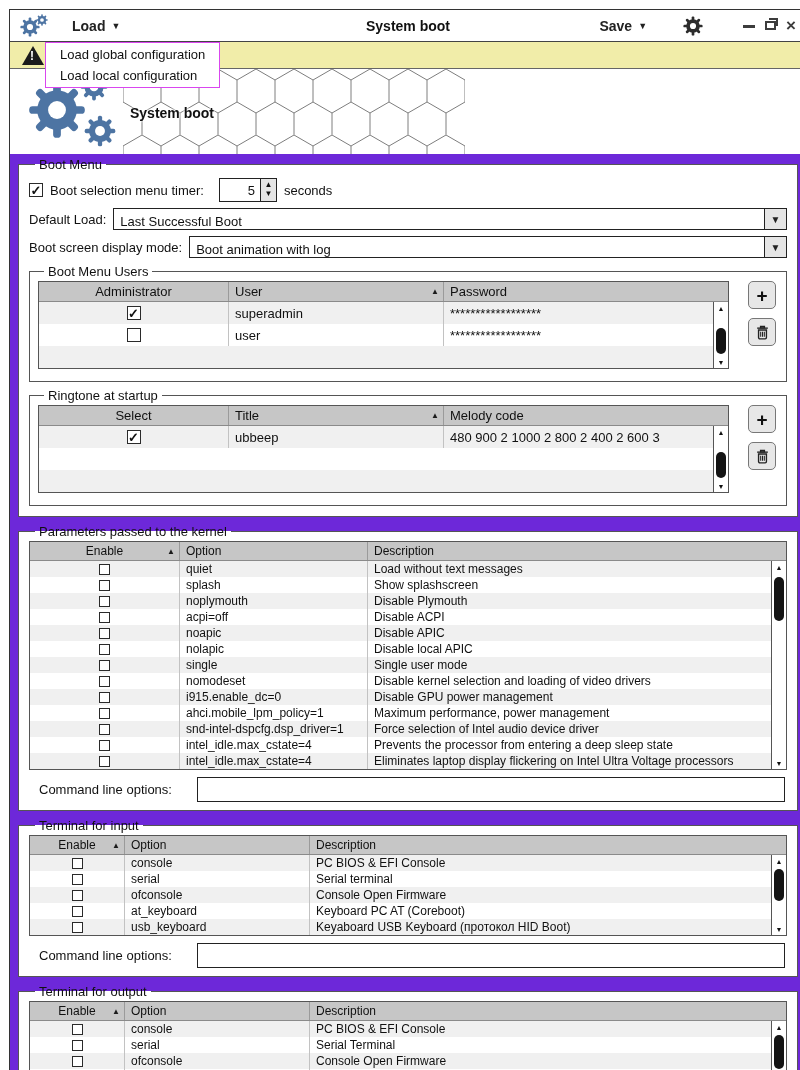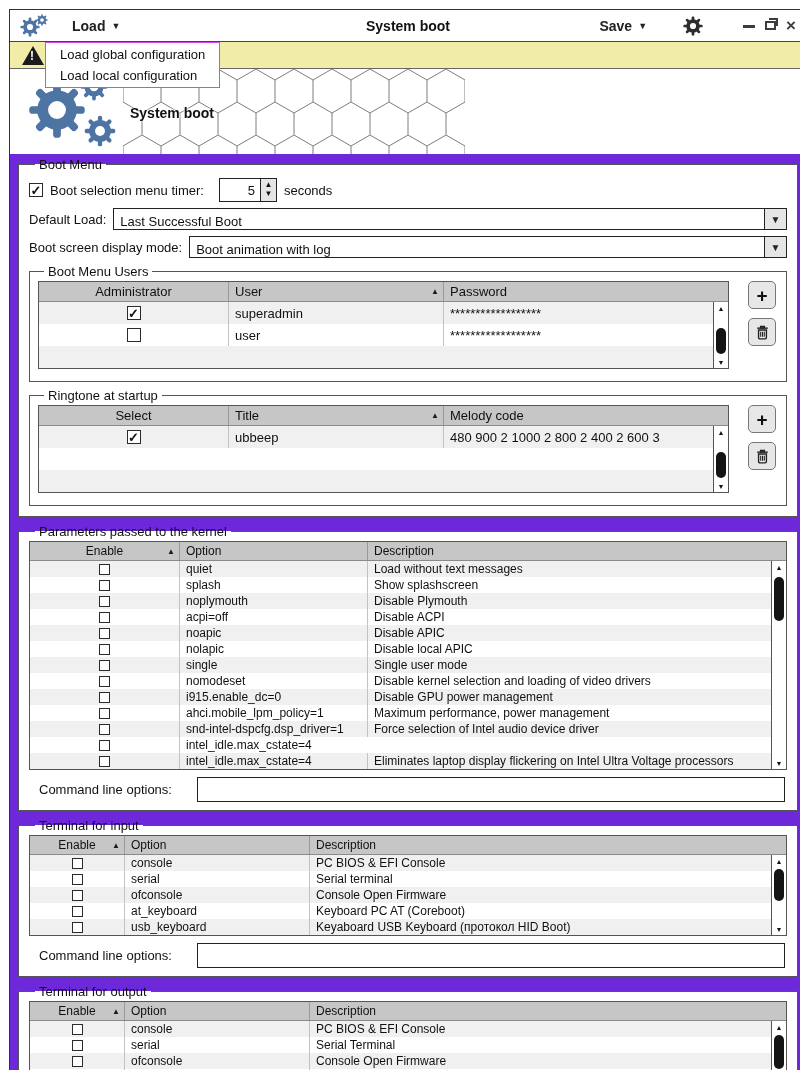--- a/index.html
+++ b/index.html
@@ -425,20 +425,21 @@
               <span class="cb"></span>
             </div>
             <div class="t-cell">snd-intel-dspcfg.dsp_driver=1</div>
             <div class="t-cell">Force selection of Intel audio device driver</div>
           </div>
           <div class="t-row even">
             <div class="t-cell center">
               <span class="cb"></span>
             </div>
             <div class="t-cell">intel_idle.max_cstate=4</div>
+            <div class="t-cell">Prevents the processor from entering a deep sleep state</div>
           </div>
           <div class="t-row odd">
             <div class="t-cell center">
               <span class="cb"></span>
             </div>
             <div class="t-cell">intel_idle.max_cstate=4</div>
             <div class="t-cell">Eliminates laptop display flickering on Intel Ultra Voltage processors</div>
           </div>
         </div>
       <div class="vscroll">

